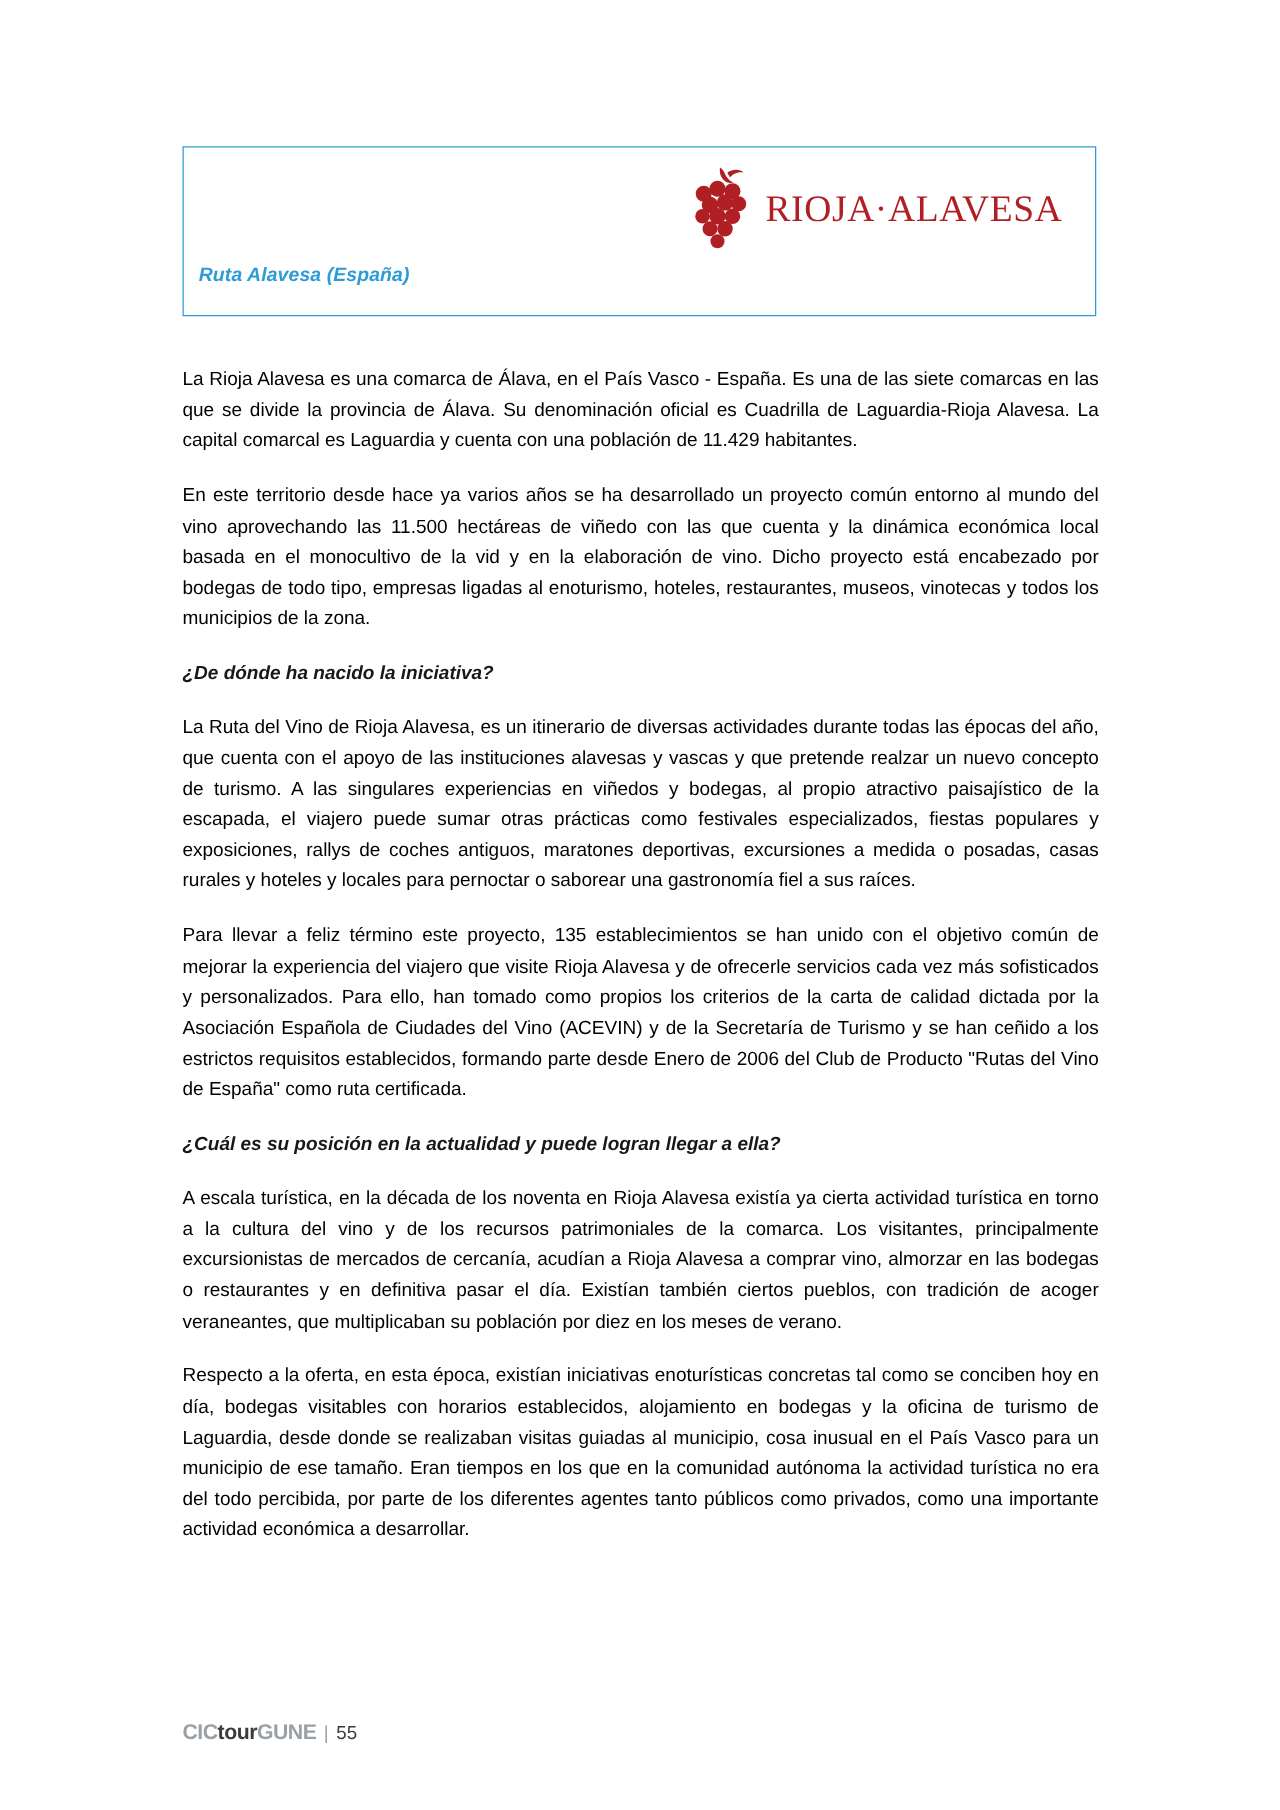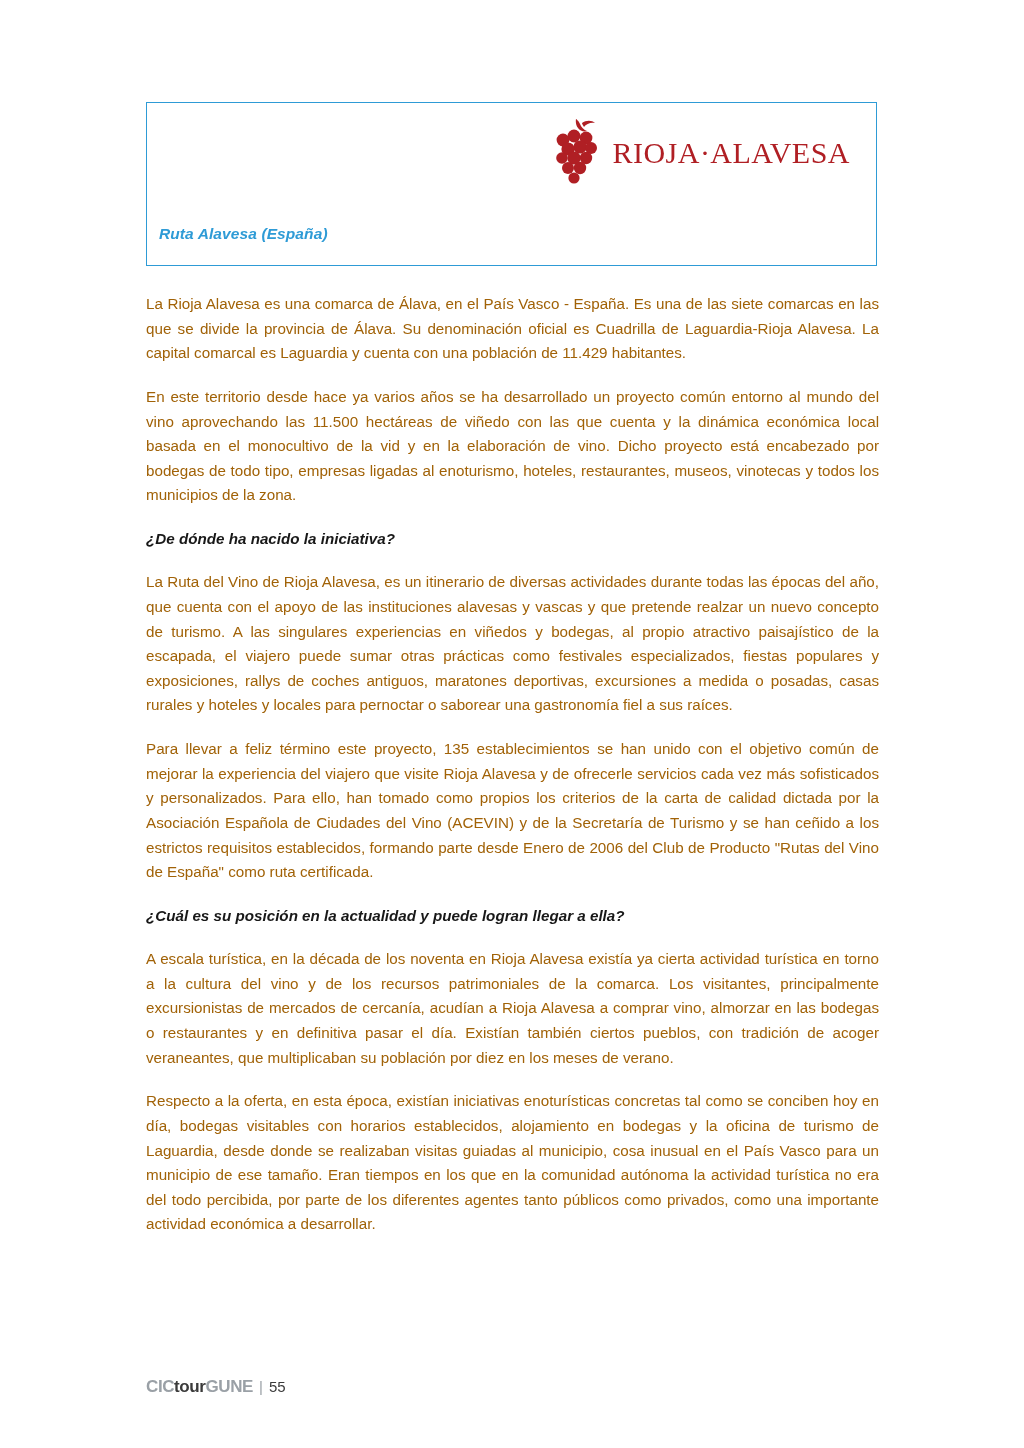--- a/index.html
+++ b/index.html
@@ -20,23 +20,23 @@
     width: 1024px;
     height: 1448px;
     box-sizing: border-box;
     padding: 0;
   }
 
   
   .header-box {
     position: absolute;
     left: 146px;
-    top: 102px;
+    top: 117px;
     width: 731px;
-    height: 164px;
+    height: 136px;
     border: 1.5px solid #2e9bd6;
     box-sizing: border-box;
     background: #ffffff;
   }
   .header-title {
     position: absolute;
     left: 12px;
     bottom: 22px;
     font-size: 15.5px;
     font-weight: bold;
@@ -70,21 +70,21 @@
     left: 146px;
     top: 292px;
     width: 733px;
   }
   p.para {
     margin: 0 0 19px 0;
     font-size: 15.2px;
     line-height: 1.62;
     text-align: justify;
     text-justify: inter-word;
-    color: #a16207;
+    color: #000000;
     hyphens: none;
   }
   p.question {
     margin: 0 0 19px 0;
     font-size: 15.2px;
     line-height: 1.6;
     font-weight: bold;
     font-style: italic;
     color: #181818;
   }

